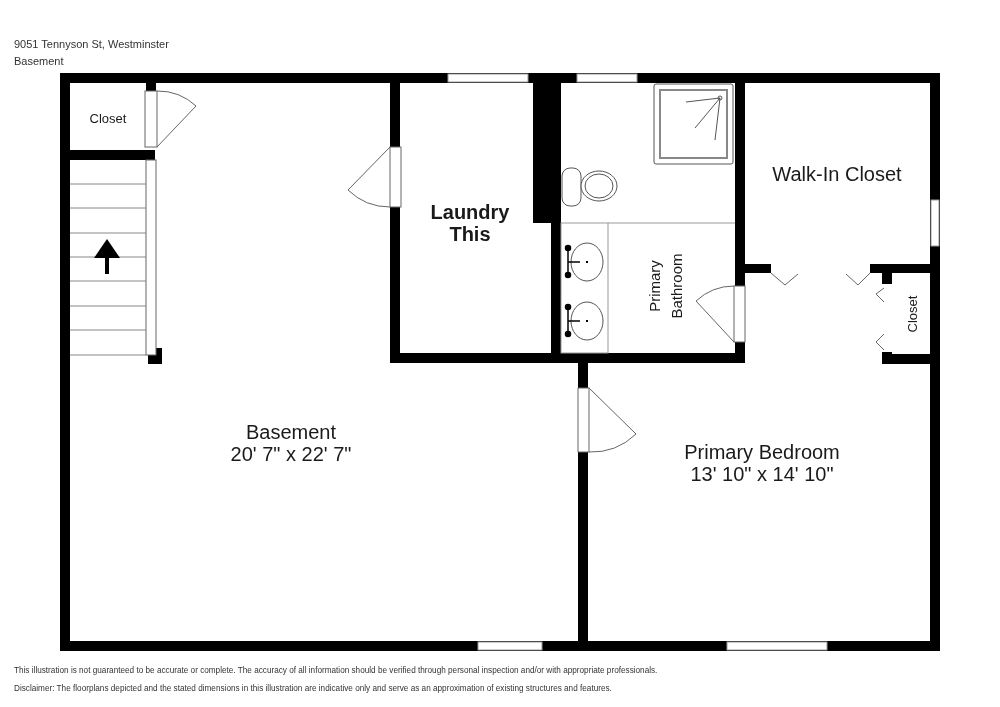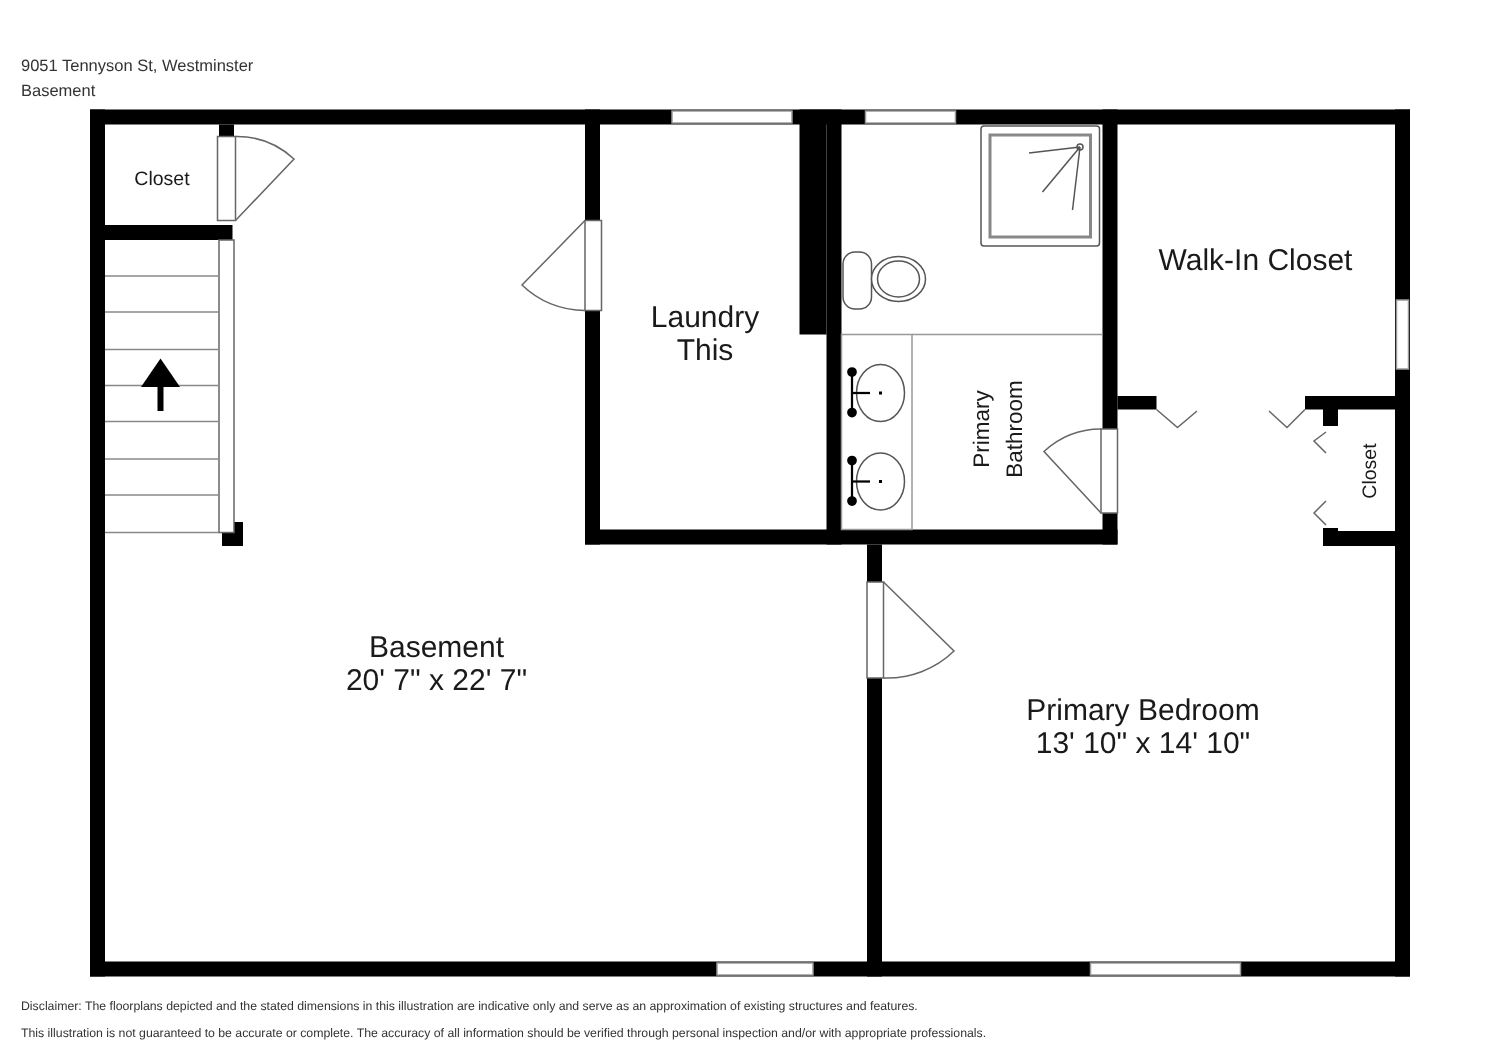--- a/index.html
+++ b/index.html
@@ -126,21 +126,21 @@
       <line x1="568" y1="321" x2="580" y2="321"></line>
     <rect x="586" y="261" width="2" height="2" stroke="none"></rect>
     <rect x="586" y="320" width="2" height="2" stroke="none"></rect>
   </g>
 </svg>
 
 <div class="room-label small-label" style="left:78px; top:108px; width:60px;">
   <span>Closet</span>
 </div>
 
-<div class="room-label" style="left:420px; top:201px; width:100px;">
+<div class="room-label" style="left:420px; top:201px; width:100px;font-weight:bold;">
   <div>Laundry</div>
   <div>This</div>
 </div>
 
 <div class="room-label rot small-label" style="left:616px; top:264px; width:100px; font-size:15px; line-height:22px;">
   <div>Primary</div>
   <div>Bathroom</div>
 </div>
 
 <div class="room-label" style="left:767px; top:163px; width:140px;">
@@ -149,21 +149,21 @@
 
 <div class="room-label rot small-label" style="left:883px; top:303px; width:60px;">
   <span>Closet</span>
 </div>
 
 <div class="room-label" style="left:211px; top:421px; width:160px;">
   <div>Basement</div>
   <div>20' 7" x 22' 7"</div>
 </div>
 
-<div class="room-label" style="left:672px; top:463px; width:180px;">
+<div class="room-label" style="left:672px; top:441px; width:180px;">
   <div>Primary Bedroom</div>
   <div>13' 10" x 14' 10"</div>
 </div>
 
 <div class="footer">
+  <div>This illustration is not guaranteed to be accurate or complete. The accuracy of all information should be verified through personal inspection and/or with appropriate professionals.</div>
   <div>Disclaimer: The floorplans depicted and the stated dimensions in this illustration are indicative only and serve as an approximation of existing structures and features.</div>
-  <div>This illustration is not guaranteed to be accurate or complete. The accuracy of all information should be verified through personal inspection and/or with appropriate professionals.</div>
 </div>
 
 </body></html>

